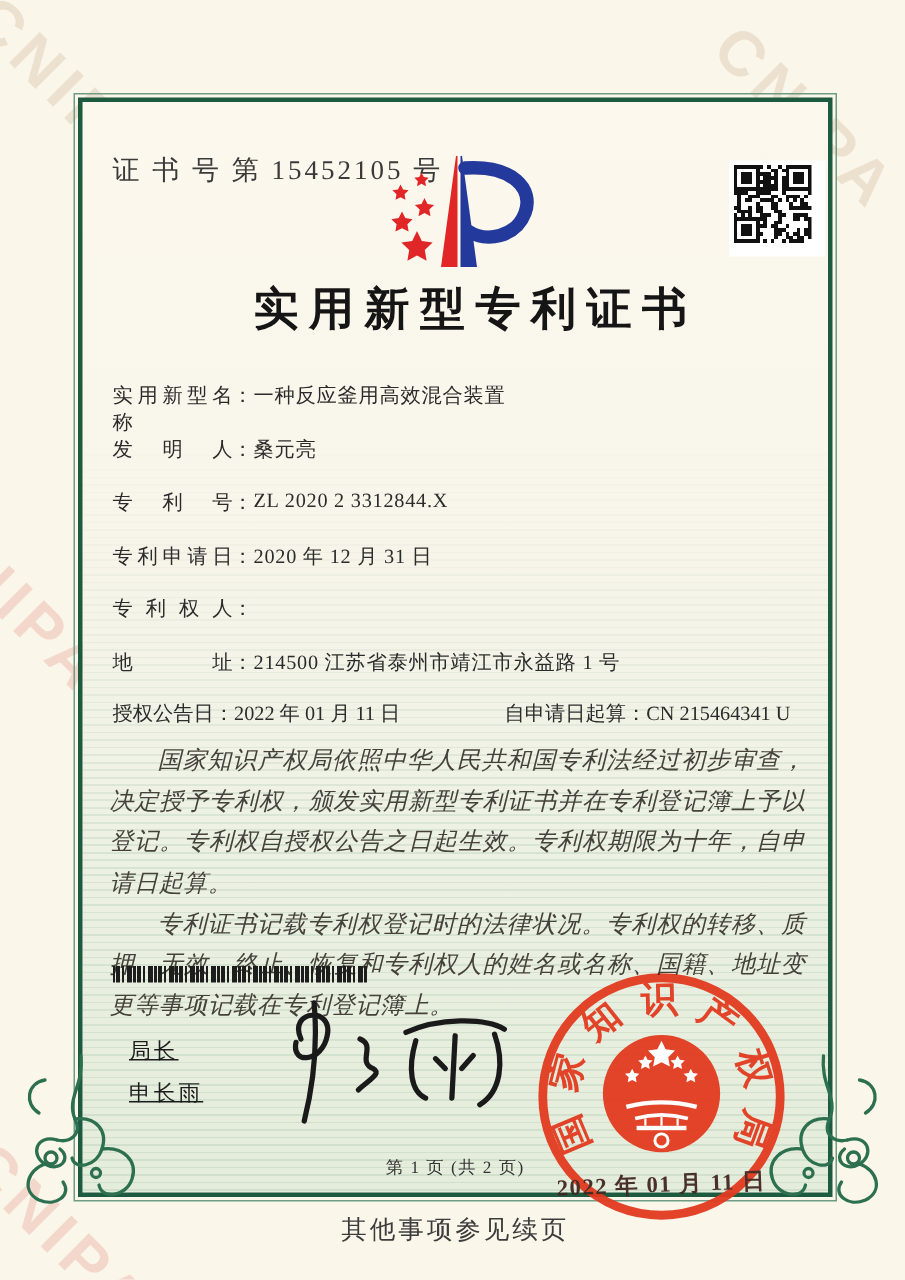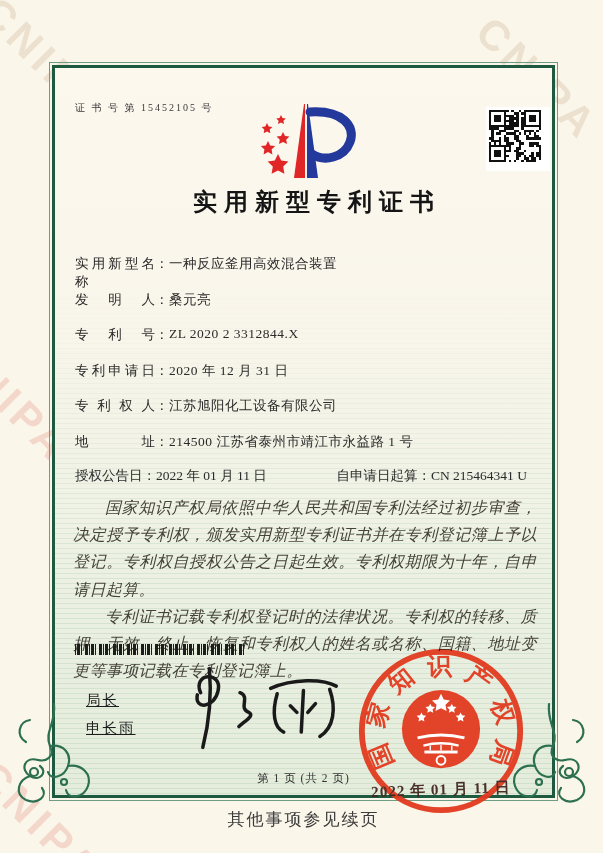--- a/index.html
+++ b/index.html
@@ -29,31 +29,31 @@
   }
   .frame::after{ 
     content:"";position:absolute;inset:0;
     background:repeating-linear-gradient(180deg,rgba(122,168,138,.18) 0 1px,transparent 1px 5px);
     -webkit-mask-image:linear-gradient(180deg,transparent 0 30%,#000 70%);
     mask-image:linear-gradient(180deg,transparent 0 30%,#000 70%);
     pointer-events:none;
   }
   .inner{position:absolute;inset:0;z-index:2;}
 
-  .cert-no{position:absolute;left:20px;top:33px;font-size:10px;letter-spacing:2px;color:#3a3a3a;}
+  .cert-no{position:absolute;left:20px;top:33px;font-size:18px;letter-spacing:2px;color:#3a3a3a;}
 
   
   .logo{position:absolute;left:183px;top:32px;width:130px;height:82px;}
 
   
   .qr{position:absolute;left:431px;top:39px;width:58px;height:58px;background:#fff;padding:3px;}
 
   .title{
     position:absolute;left:0;right:0;top:118px;text-align:center;
-    font-size:24px;font-weight:bold;letter-spacing:7px;color:#151515;padding-left:27px;
+    font-size:30px;font-weight:bold;letter-spacing:7px;color:#151515;padding-left:27px;
   }
 
   .fields{position:absolute;left:20px;right:16px;top:187px;font-size:13.5px;color:#2b2b2b;}
   .frow{height:35.5px;display:flex;align-items:flex-start;}
   .flabel{display:inline-block;width:80px;text-align:justify;text-align-last:justify;}
   .fcolon{display:inline-block;width:14px;}
   .fvalue{letter-spacing:.5px;}
 
   .grant{position:absolute;left:20px;right:10px;top:399px;font-size:13.5px;color:#2b2b2b;}
   .grant .g1{display:inline-block;width:258px;}
@@ -308,21 +308,20 @@
             <span class="fvalue">ZL 2020 2 3312844.X</span>
         </div>
         <div class="frow">
           <span class="flabel">专利申请日</span>
             <span class="fcolon">：</span>
             <span class="fvalue">2020 年 12 月 31 日</span>
         </div>
         <div class="frow">
           <span class="flabel">专利权人</span>
             <span class="fcolon">：</span>
-            <span class="fvalue">江苏旭阳化工设备有限公司</span>
         </div>
         <div class="frow">
           <span class="flabel">地址</span>
             <span class="fcolon">：</span>
             <span class="fvalue">214500 江苏省泰州市靖江市永益路 1 号</span>
         </div>
       </div>
 
       <div class="grant">
         <span class="g1"><span>授权公告日：</span><span>2022 年 01 月 11 日</span></span>

